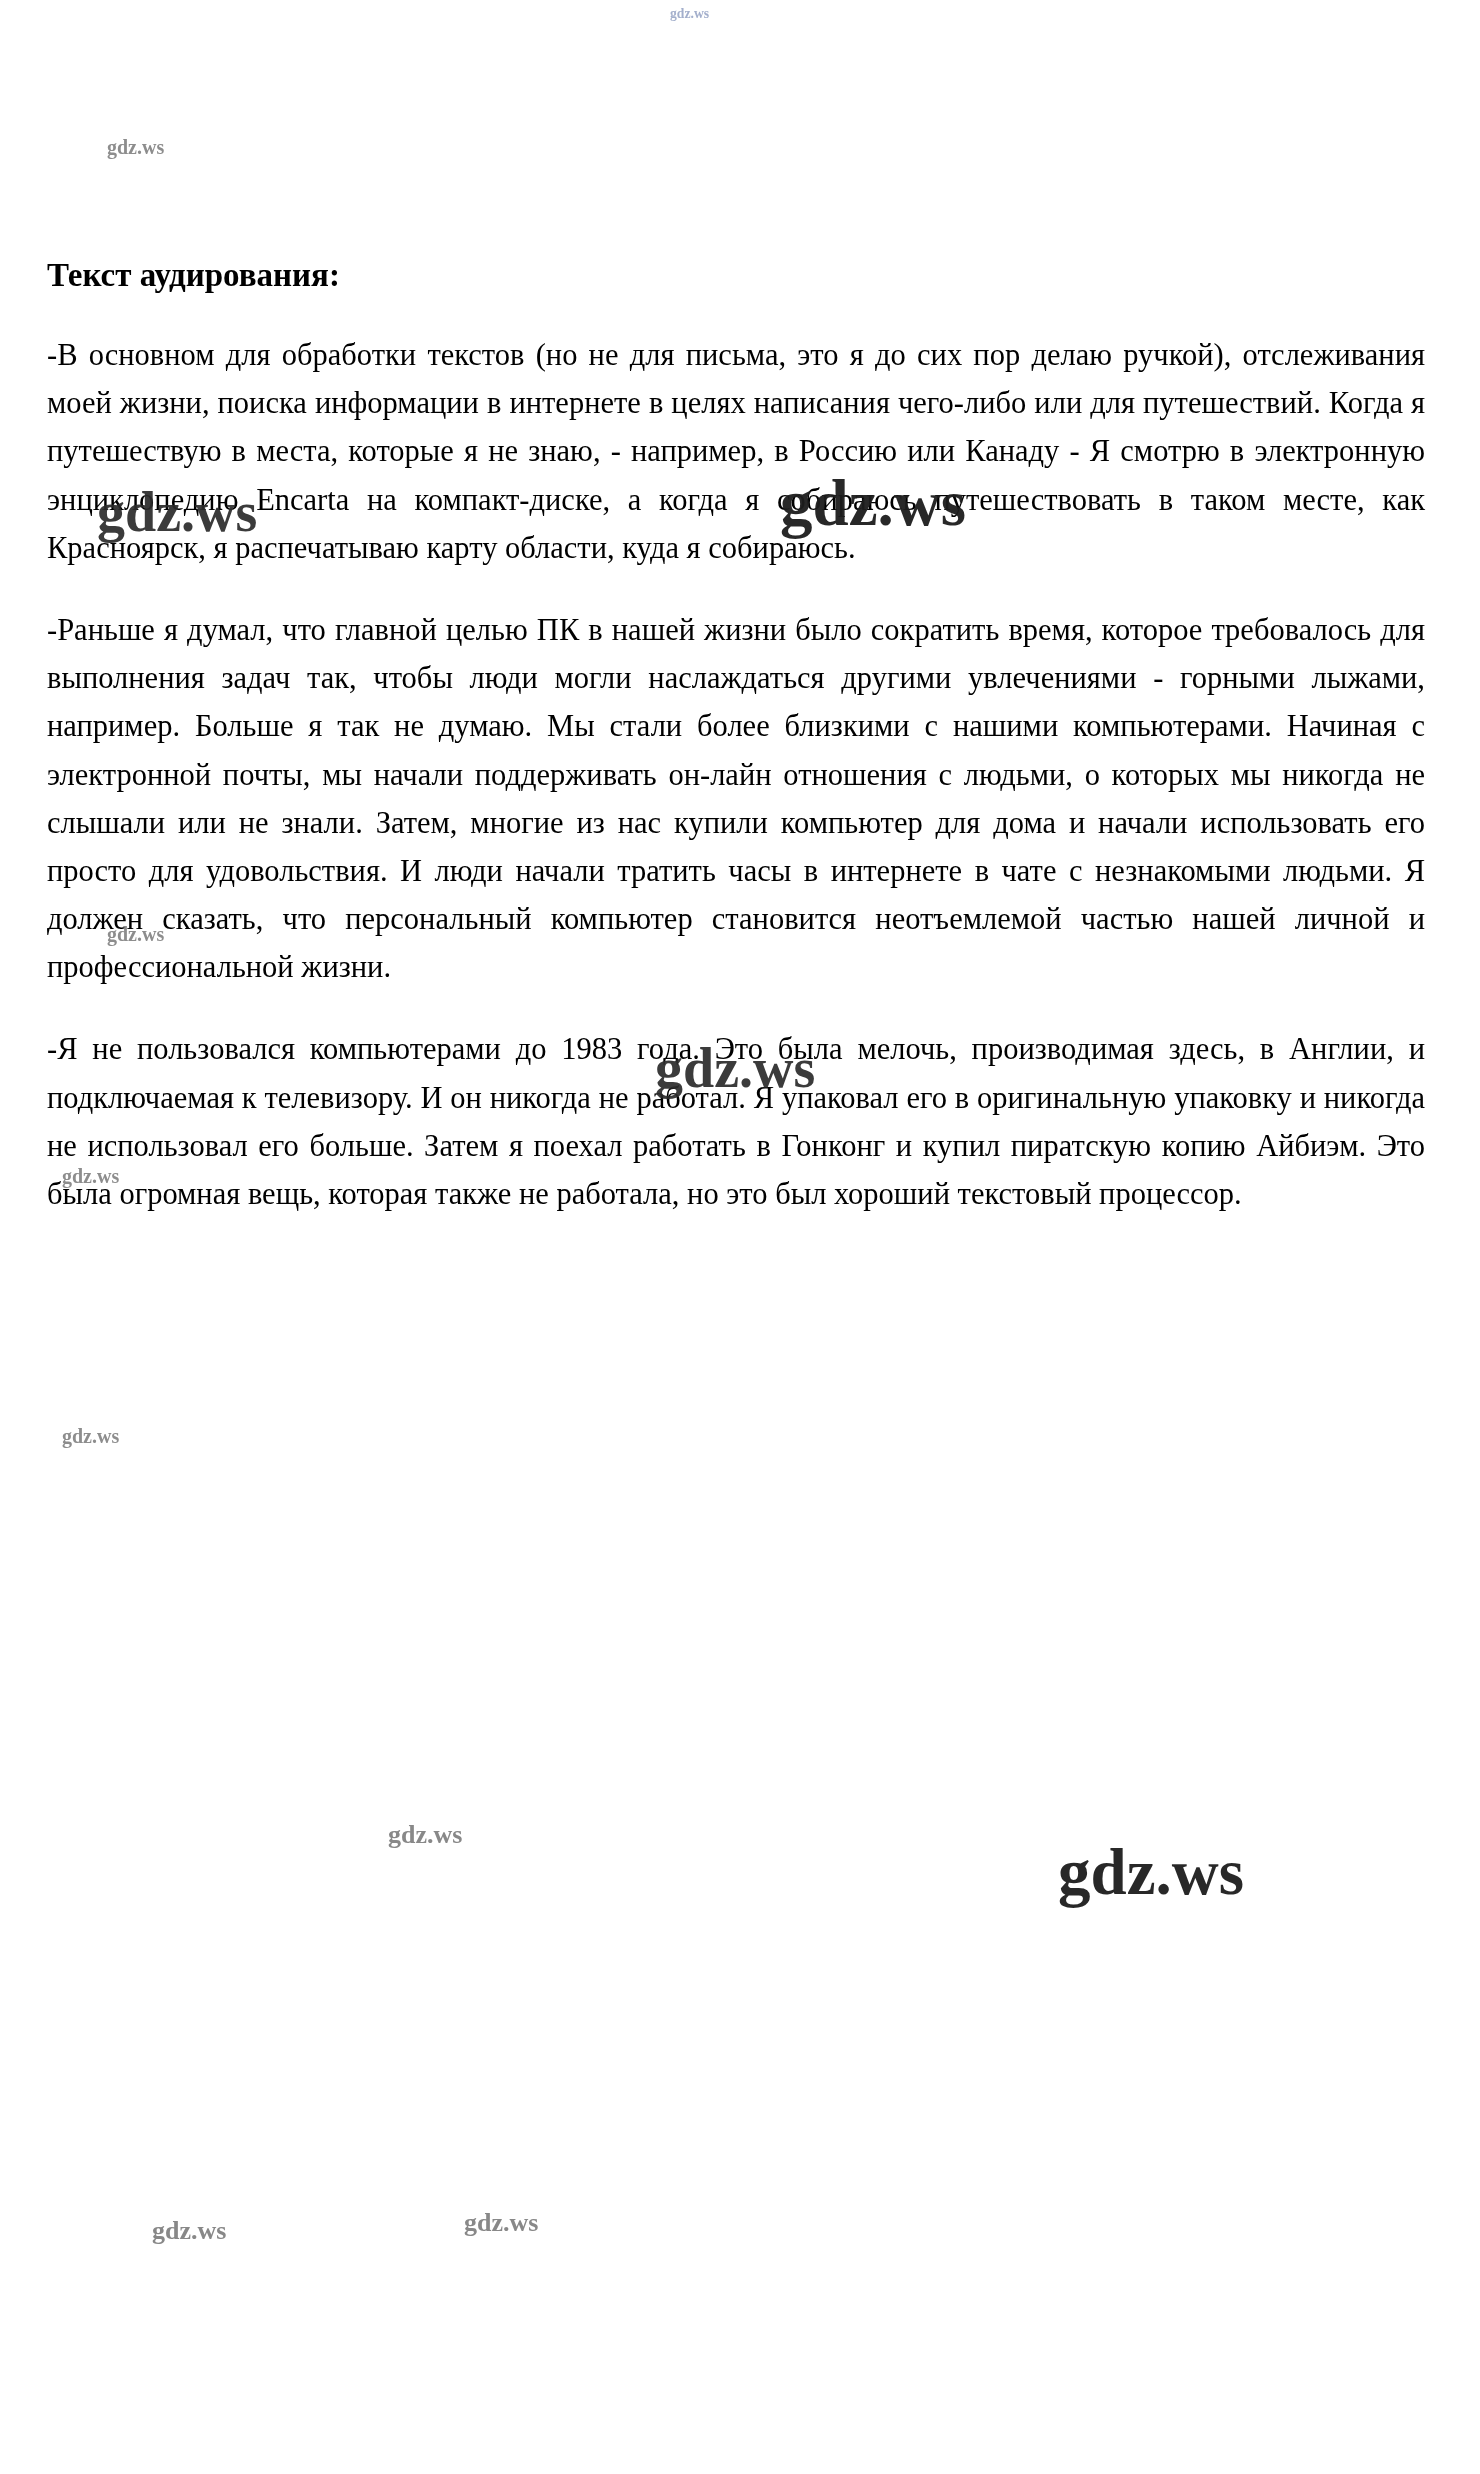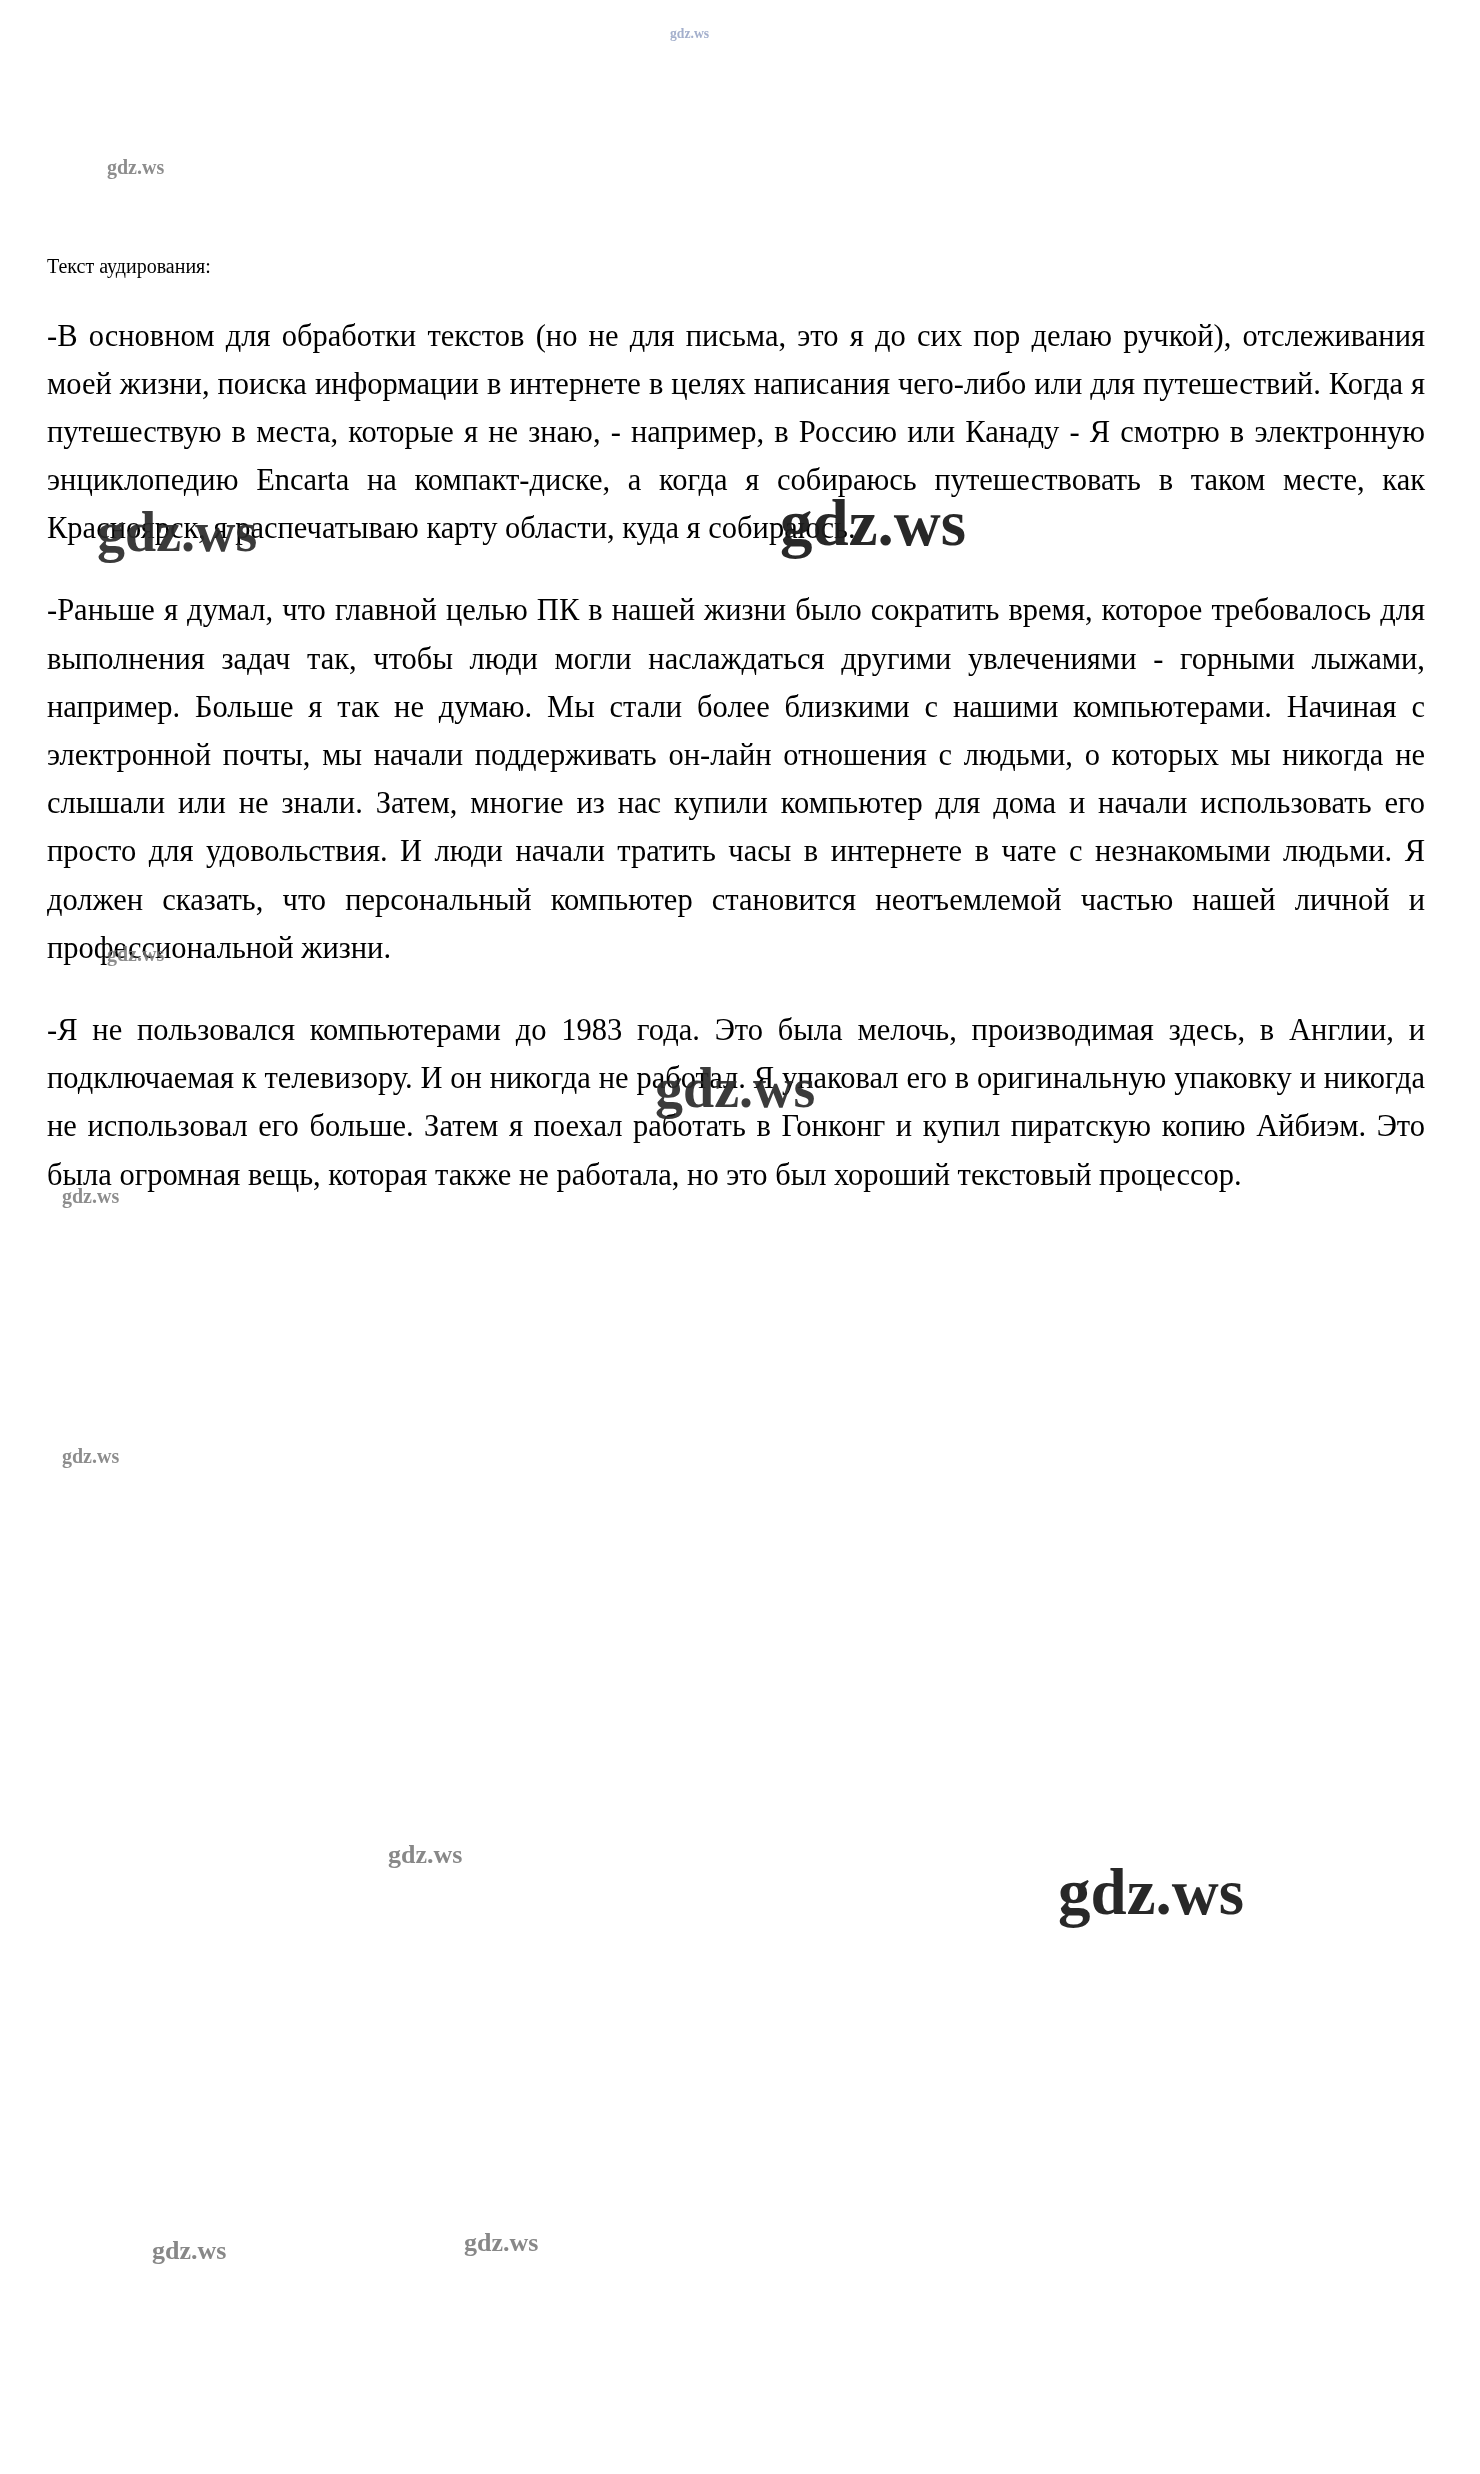--- a/index.html
+++ b/index.html
@@ -29,22 +29,22 @@
   }
   .heading {
     font-weight: bold;
     font-size: 32px;
     line-height: 1.5;
     text-align: justify;
     text-align-last: left;
     margin: 0 0 23px 0;
   }
   .subheading {
-    font-weight: normal;
-    font-size: 20px;
+    font-weight: bold;
+    font-size: 33px;
     line-height: 1.5;
     margin: 175px 0 30.5px 0;
   }
   .para {
     font-size: 30.5px;
     line-height: 1.58;
     text-align: justify;
     text-align-last: left;
     margin: 0 0 34px 0;
   }
@@ -55,21 +55,20 @@
 
   
   .wm {
     position: absolute;
     font-family: "Liberation Serif", serif;
     font-weight: bold;
     color: #5a5a5a;
     opacity: 0.55;
     white-space: nowrap;
     pointer-events: none;
-    margin-top: 20px;
   }
   .wm-small {
     font-size: 20px;
     color: #7a7a7a;
     opacity: 0.85;
   }
   .wm-mid {
     font-size: 26px;
     color: #6b6b6b;
     opacity: 0.8;

